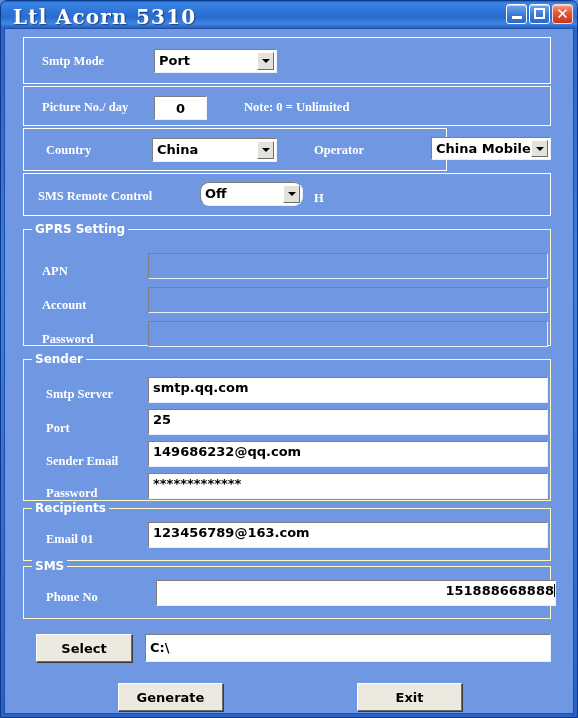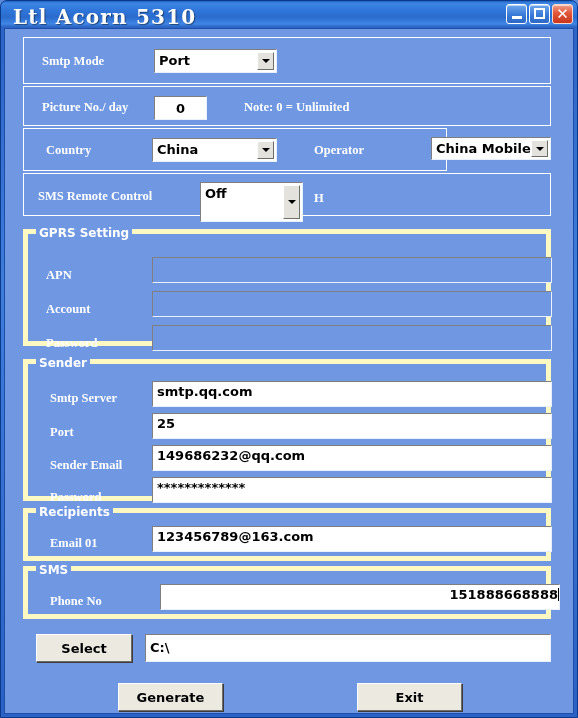--- a/index.html
+++ b/index.html
@@ -54,21 +54,21 @@
   }
   
   .panel{
     position:absolute;box-sizing:border-box;
     border:1px solid #ffffff;
     background:transparent;
   }
   
   .group{
     position:absolute;box-sizing:border-box;
-    border:5px solid #fef9c3;
+    border:1px solid #fef9c3;
     background:transparent;
   }
   .group-legend{
     position:absolute;top:-8px;left:8px;
     background:#6f97e2;padding:0 3px;
     color:#ffffff;font-size:12px;font-weight:bold;
     font-family:"DejaVu Sans","Liberation Sans",sans-serif;
     white-space:nowrap;
   }
   
@@ -189,21 +189,21 @@
       <div class="combo" style="left:407px;top:8px;width:120px;height:23px;">
         <div class="combo-text">China Mobile</div>
         <div class="combo-btn">
           <span class="combo-arrow"></span>
         </div>
       </div>
     </div>
 
     <div class="panel" style="left:18px;top:144px;width:528px;height:43px;">
       <div class="lbl" style="left:14px;top:15px;">SMS Remote Control</div>
-      <div class="combo" style="left:176px;top:8px;width:103px;height:40px;">
+      <div class="combo" style="left:176px;top:8px;width:103px;height:24px;border-radius:9px;">
         <div class="combo-text">Off</div>
         <div class="combo-btn">
           <span class="combo-arrow"></span>
         </div>
       </div>
       <div class="lbl" style="left:290px;top:17px;">H</div>
     </div>
 
     <div class="group" style="left:18px;top:200px;width:528px;height:117px;">
       <div class="group-legend">GPRS Setting</div>

